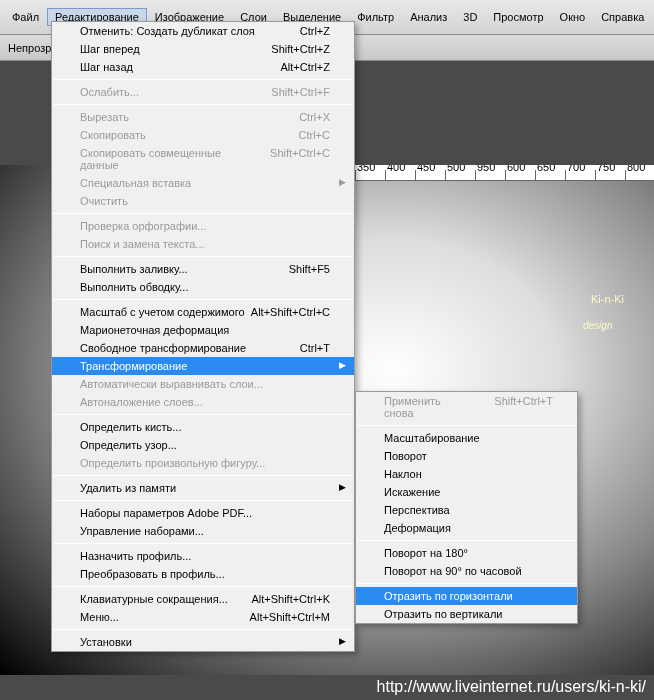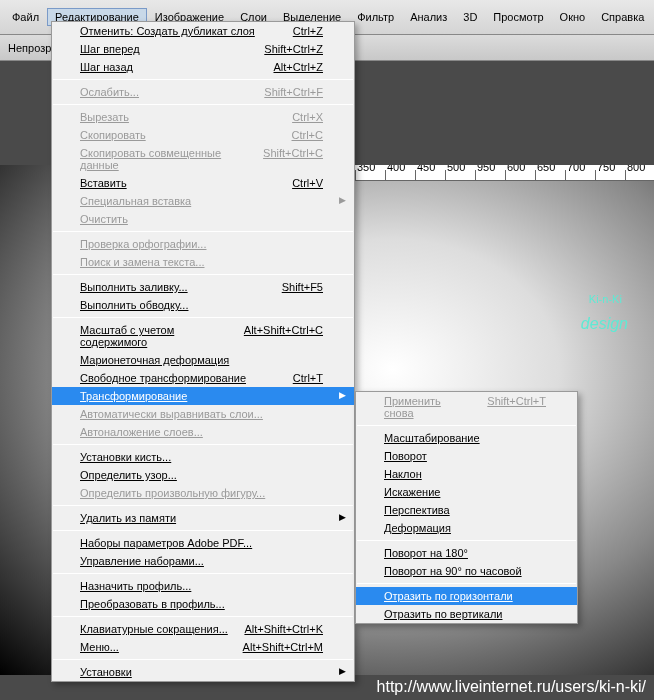--- a/index.html
+++ b/index.html
@@ -8,24 +8,24 @@
 .menubar-item { padding: 3px 8px; cursor: default; }
 .menubar-item.active { background: #c8d8e8; border: 1px solid #7a9ac8; padding: 2px 7px; }
 .toolbar { background: linear-gradient(#dcdcdc, #c8c8c8); height: 26px; display: flex; align-items: center; padding: 0 8px; border-bottom: 1px solid #888; gap: 6px; }
 .toolbar-input { width: 44px; height: 17px; background: #fff; border: 1px solid #888; text-align: center; font-size: 10px; }
 .toolbar-cb { display: flex; align-items: center; gap: 3px; }
 .toolbar-cb input { width: 12px; height: 12px; }
 .canvas { position: absolute; left: 0; top: 165px; width: 654px; height: 510px; background: radial-gradient(ellipse at 60% 40%, #fff 0%, #ddd 30%, #888 60%, #000 100%); }
 .ruler-h { position: absolute; left: 355px; top: 165px; width: 300px; height: 16px; background: #fff; border-bottom: 1px solid #666; font-size: 8px; display: flex; align-items: flex-end; overflow: hidden; z-index: 1; }
 .ruler-tick { flex: 0 0 30px; border-left: 1px solid #666; height: 10px; position: relative; }
 .ruler-tick span { position: absolute; top: -9px; left: 1px; }
-.logo { position: absolute; right: 18px; top: 280px; font-family: Georgia, serif; font-size: 26px; color: #5eead4; z-index: 1; }
-.logo .sub { font-style: italic; font-size: 16px; position: relative; left: -8px; top: -4px; }
+.logo { position: absolute; right: 30px; top: 280px; font-family: Georgia, serif; font-size: 26px; color: #fef9c3; z-index: 1; }
+.logo .sub { font-style: italic; font-size: 10px; position: relative; left: -8px; top: -4px; }
 .dropdown { position: absolute; left: 51px; top: 21px; width: 304px; background: #f0f0f0; border: 1px solid #9a9a9a; box-shadow: 3px 3px 6px rgba(0,0,0,0.3); z-index: 10; }
-.dd-item { display: flex; justify-content: space-between; padding: 3px 31px 3px 28px; cursor: default; position: relative; text-decoration: underline; }
+.dd-item { display: flex; justify-content: space-between; padding: 3px 24px 3px 28px; cursor: default; position: relative; }
 .dd-item.disabled { color: #9a9a9a; gap: 34px; }
 .dd-item.hl { background: #2a8aef; color: #fff; align-items: center; }
 .dd-item .arrow { position: absolute; right: 8px; top: 3px; font-size: 9px; }
 .dd-sep { height: 1px; background: #d0d0d0; margin: 3px 1px; border-bottom: 1px solid #fff; }
 .submenu { position: absolute; left: 355px; top: 391px; width: 223px; background: #f0f0f0; border: 1px solid #9a9a9a; box-shadow: 3px 3px 6px rgba(0,0,0,0.3); z-index: 11; }
 .credit { position: absolute; bottom: 4px; right: 8px; color: #fff; font-size: 16px; }
 </style>
 </head>
 <body>
 
@@ -125,24 +125,20 @@
       <span>Ctrl+X</span>
     </div>
     <div class="dd-item disabled">
       <span>Скопировать</span>
       <span>Ctrl+C</span>
     </div>
     <div class="dd-item disabled">
       <span>Скопировать совмещенные данные</span>
       <span>Shift+Ctrl+C</span>
     </div>
-    <div class="dd-item">
-      <span>Вставить</span>
-      <span>Ctrl+V</span>
-    </div>
     <div class="dd-item disabled">
       <span>Специальная вставка</span>
       <span></span>
       <span class="arrow">▶</span>
     </div>
     <div class="dd-item disabled">
       <span>Очистить</span>
       <span></span>
     </div>
     <div class="dd-sep"></div>
@@ -184,21 +180,21 @@
     <div class="dd-item disabled">
       <span>Автоматически выравнивать слои...</span>
       <span></span>
     </div>
     <div class="dd-item disabled">
       <span>Автоналожение слоев...</span>
       <span></span>
     </div>
     <div class="dd-sep"></div>
     <div class="dd-item">
-      <span>Установки кисть...</span>
+      <span>Определить кисть...</span>
       <span></span>
     </div>
     <div class="dd-item">
       <span>Определить узор...</span>
       <span></span>
     </div>
     <div class="dd-item disabled">
       <span>Определить произвольную фигуру...</span>
       <span></span>
     </div>

